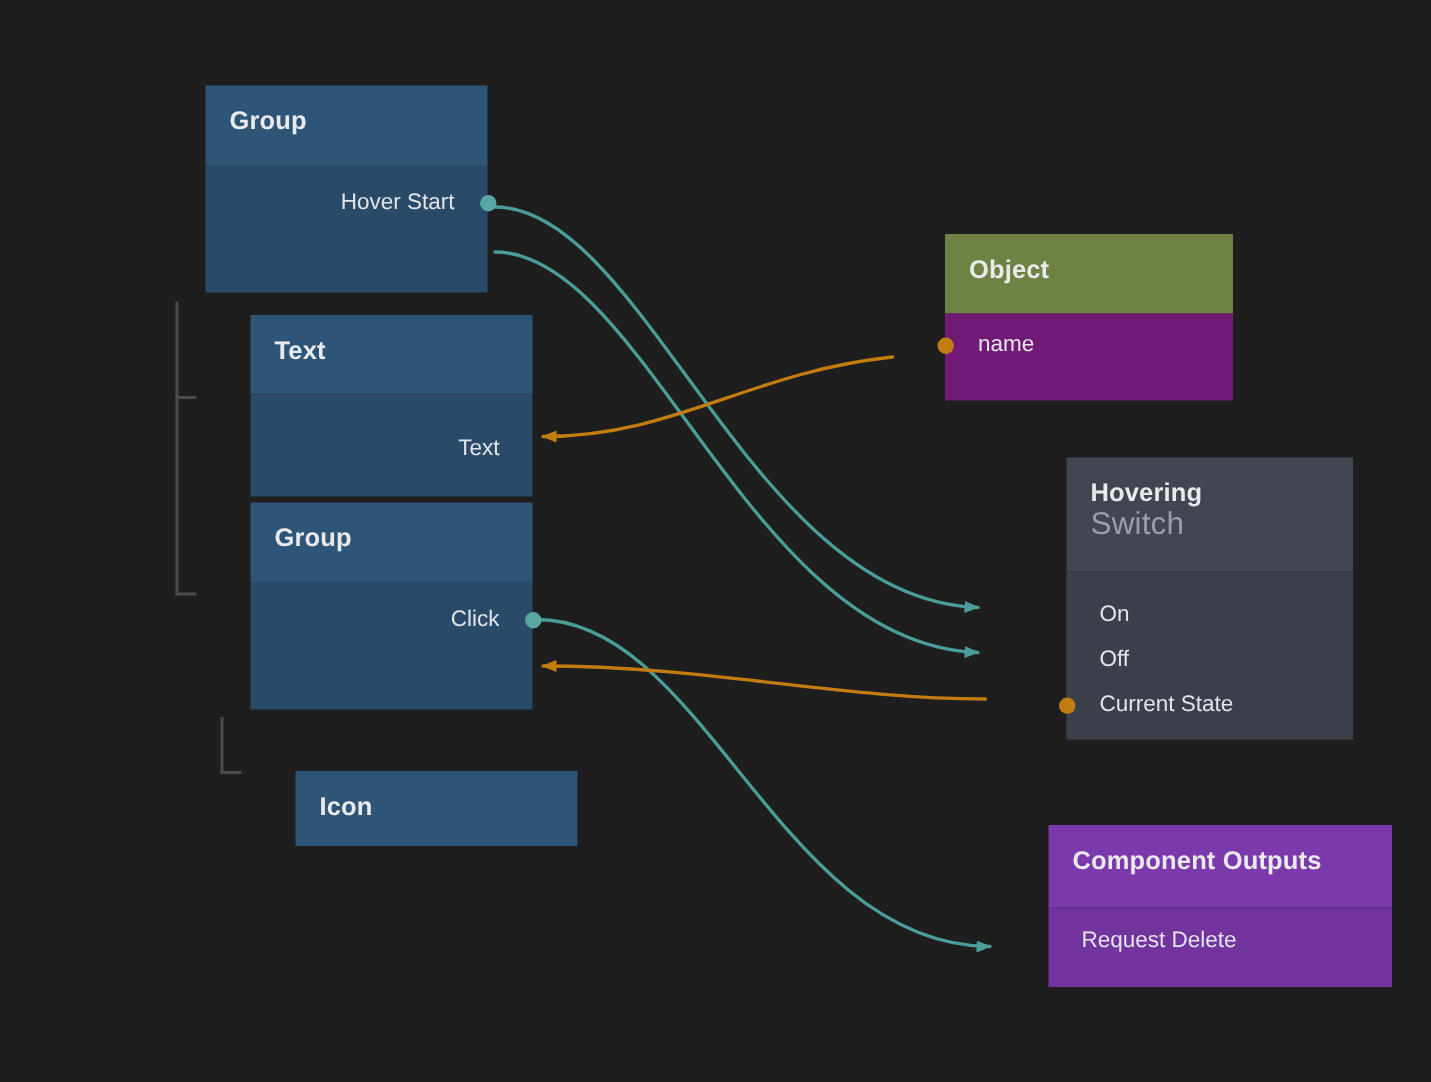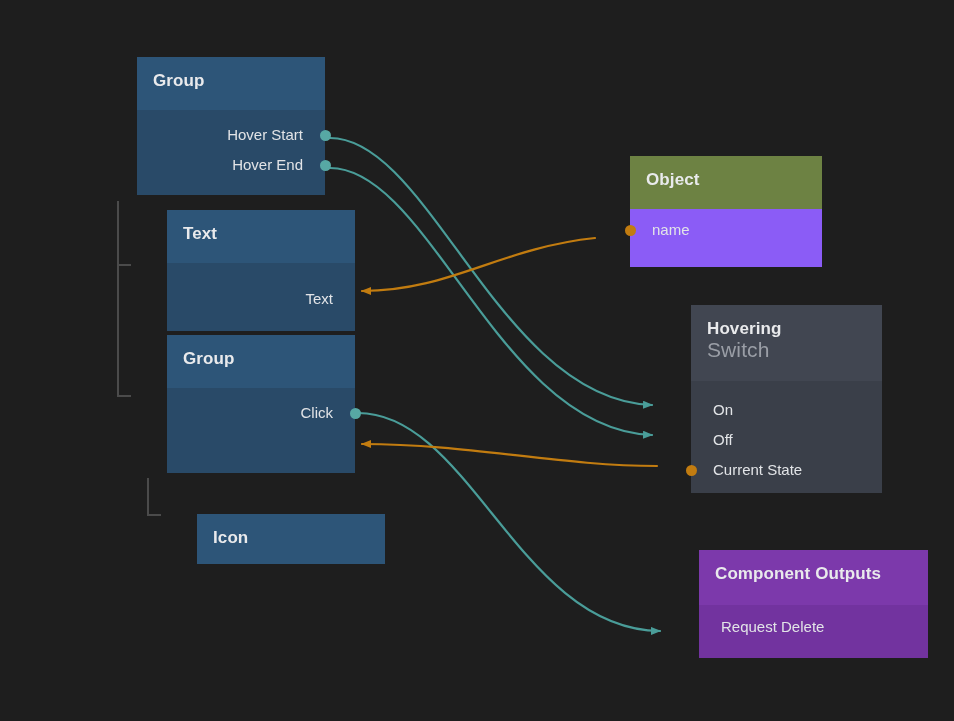--- a/index.html
+++ b/index.html
@@ -91,21 +91,21 @@
   .tree-line {
     position: absolute;
     background: #4b4b4b;
     z-index: 4;
   }
 
   
   .theme-blue   .node-header { background: #2d5578; }
   .theme-blue   .node-body   { background: #294a68; }
   .theme-green  .node-header { background: #6d8243; }
-  .theme-green  .node-body   { background: #8b5cf6; }
+  .theme-green  .node-body   { background: #701a75; }
   .theme-gray   .node-header { background: #414651; }
   .theme-gray   .node-body   { background: #3a3f49; }
   .theme-purple .node-header { background: #7c39ab; }
   .theme-purple .node-body   { background: #72339f; }
 </style>
 </head>
 <body>
 
 <div id="canvas">
 
@@ -135,24 +135,20 @@
 
   <div class="node theme-blue" style="left:102px;top:57px;width:223px;">
     <div class="node-header" style="height:53px;">
       <span class="title-main">Group</span>
     </div>
     <div class="node-body" style="height:85px;">
       <div class="port-row out">
         <span>Hover Start</span>
         <span class="pdot teal right"></span>
       </div>
-      <div class="port-row out">
-        <span>Hover End</span>
-        <span class="pdot teal right"></span>
-      </div>
     </div>
   </div>
 
   <div class="node theme-blue" style="left:132px;top:210px;width:223px;">
     <div class="node-header" style="height:53px;">
       <span class="title-main">Text</span>
     </div>
     <div class="node-body" style="height:68px;">
       <div class="port-row out" style="margin-top:11px;">
         <span>Text</span>
@@ -183,21 +179,21 @@
       <span class="title-main">Object</span>
     </div>
     <div class="node-body" style="height:58px;padding-top:6px;">
       <div class="port-row in">
         <span class="pdot orange left"></span>
         <span>name</span>
       </div>
     </div>
   </div>
 
-  <div class="node theme-gray" style="left:656px;top:305px;width:226px;">
+  <div class="node theme-gray" style="left:676px;top:305px;width:226px;">
     <div class="node-header" style="height:76px;">
       <span class="title-main">Hovering</span>
       <span class="title-sub">Switch</span>
     </div>
     <div class="node-body" style="height:112px;padding-top:14px;">
       <div class="port-row in">
         <span>On</span>
       </div>
       <div class="port-row in">
         <span>Off</span>

